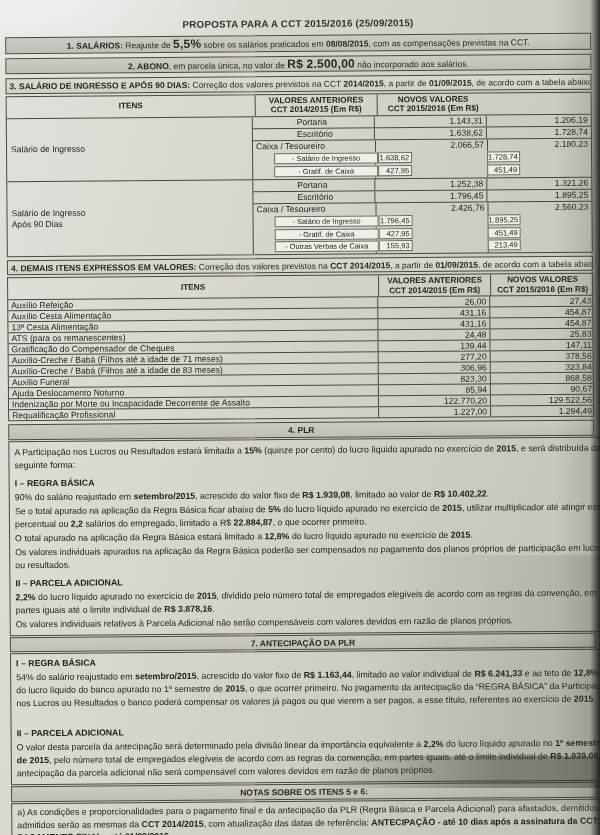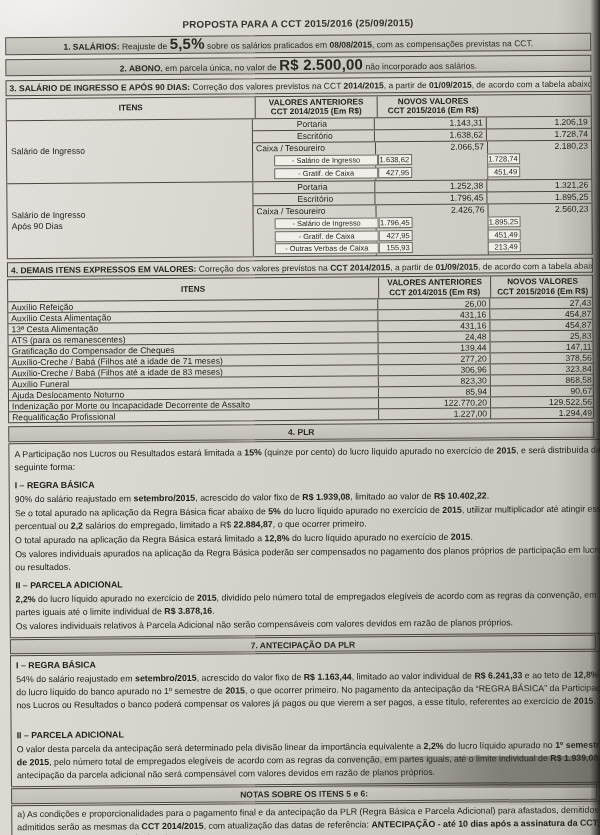--- a/index.html
+++ b/index.html
@@ -20,21 +20,21 @@
 
   .title{width:586px;text-align:center;font-size:9.8px;font-weight:bold;color:#35312b;
          letter-spacing:0.2px;margin-bottom:6px;}
 
   .secbar{box-sizing:border-box;width:586px;border:1px solid var(--border);
           background:linear-gradient(#cdcac3,#c1beb7);
           text-align:center;font-size:8.5px;line-height:10.5px;padding:2px 3px 1px 3px;
           color:#2a2722;margin-bottom:4px;white-space:nowrap;overflow:hidden;}
   .secbar.light{background:linear-gradient(#dbd8d2,#d3d0ca);}
   .b{font-weight:bold;}
-  .big{font-size:15px;letter-spacing:0.2px;}
+  .big{font-size:12px;letter-spacing:0.2px;}
 
   
   .t{box-sizing:border-box;width:586px;border:1px solid var(--border);font-size:8.6px;color:#26231e;}
   .t *{box-sizing:border-box;}
   .t1h{display:grid;grid-template-columns:248px 122px 112px 104px;border-bottom:1px solid var(--border);}
   .t2h{display:grid;grid-template-columns:370px 112px 104px;}
   .th{display:flex;flex-direction:column;justify-content:center;align-items:center;
       text-align:center;font-weight:bold;font-size:8.2px;line-height:9.5px;height:21px;}
   .t1h .th + .th, .t2h .th + .th{border-left:1px solid var(--border);}
 

